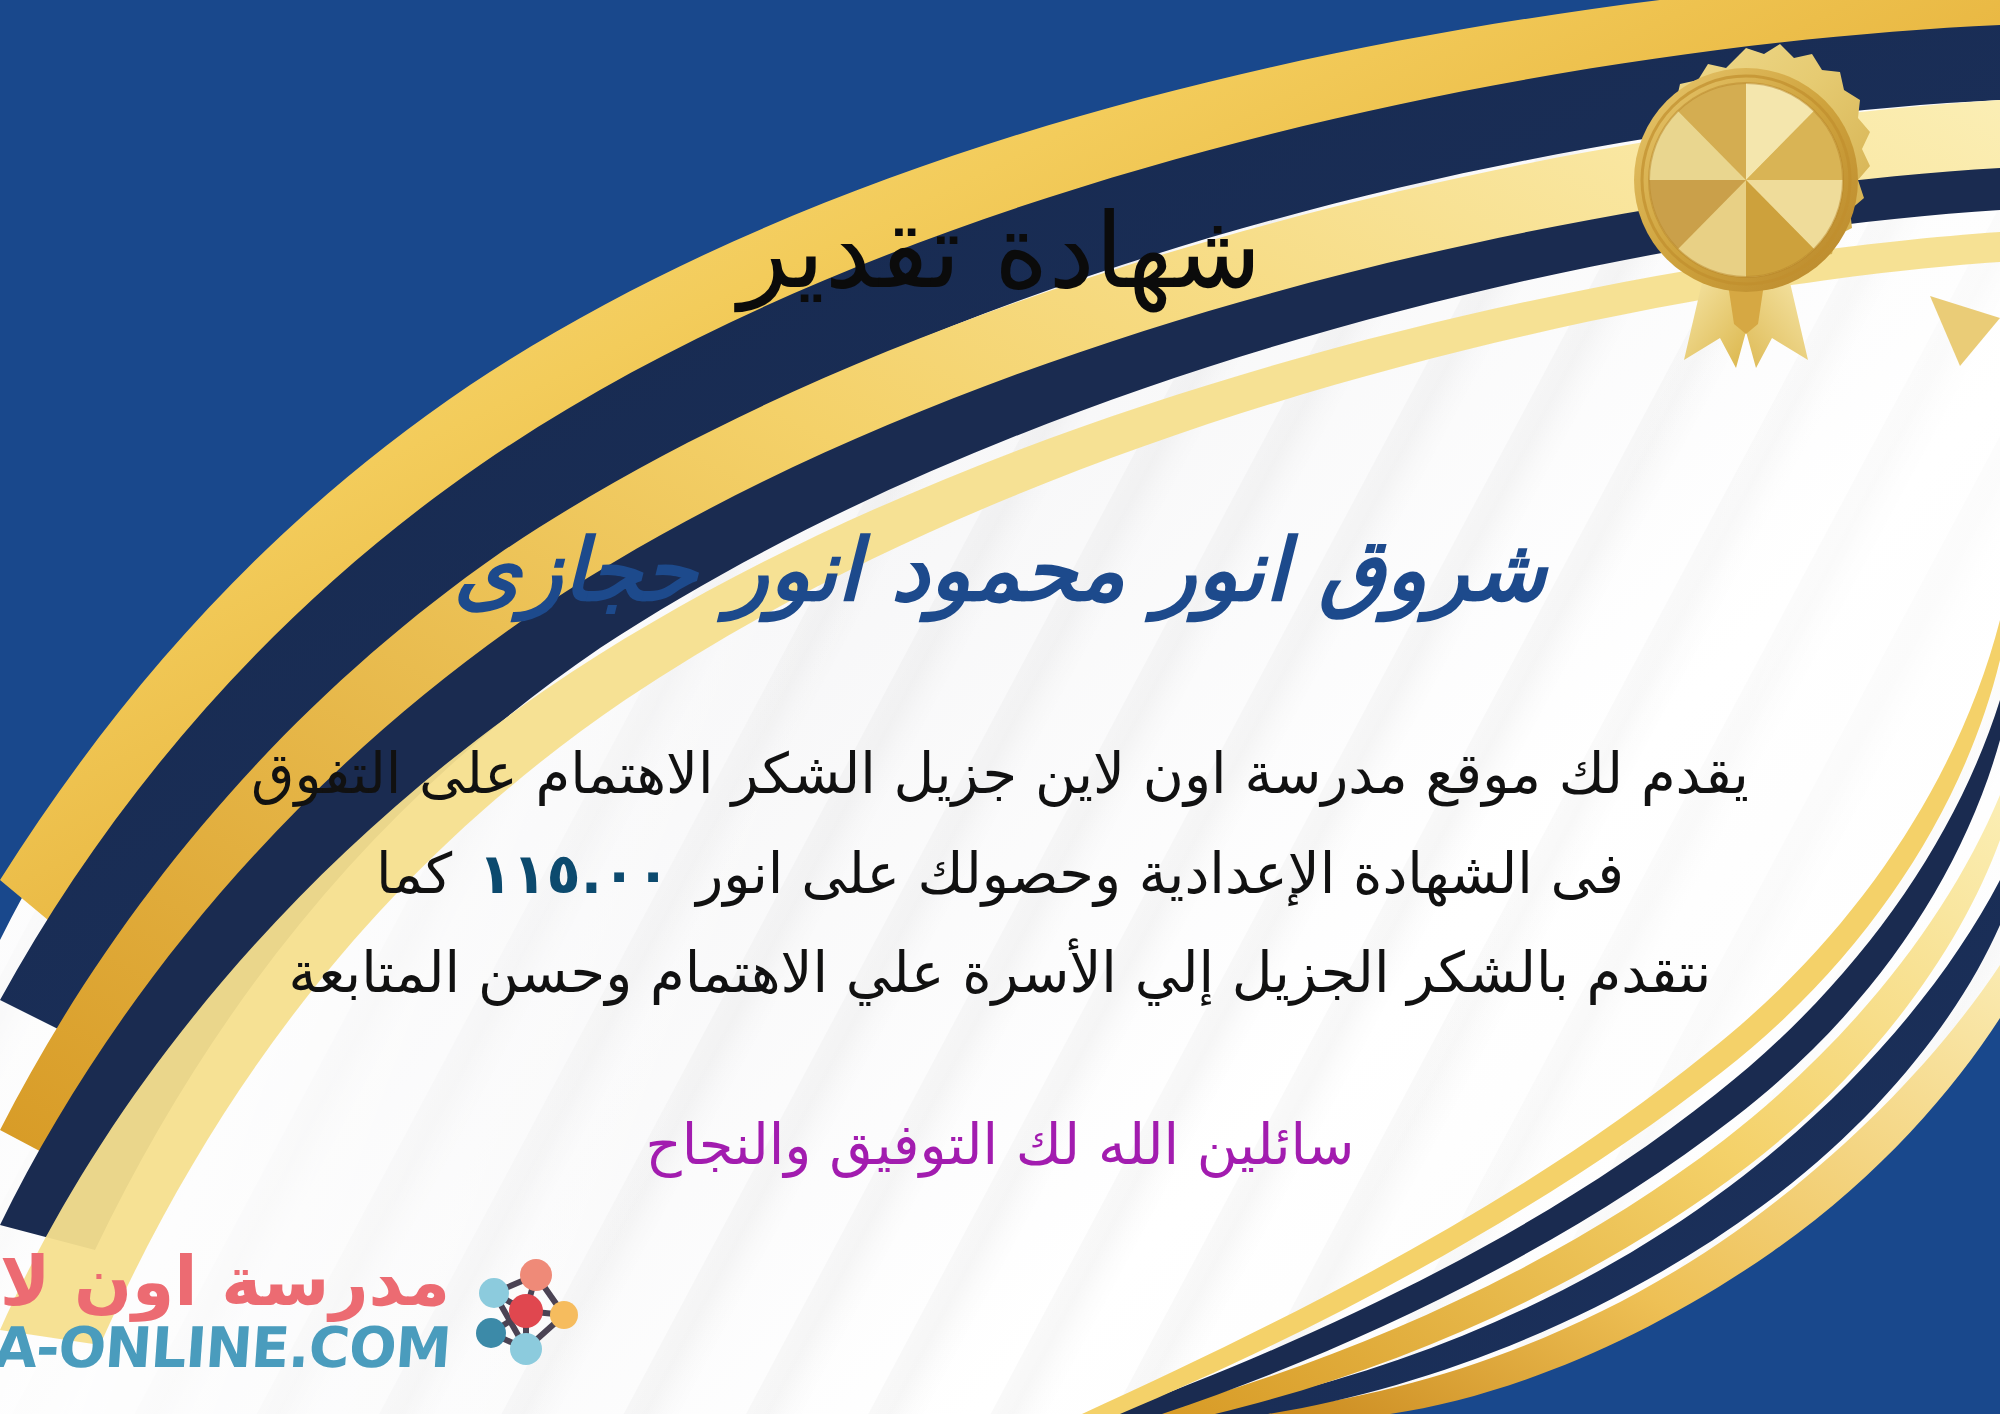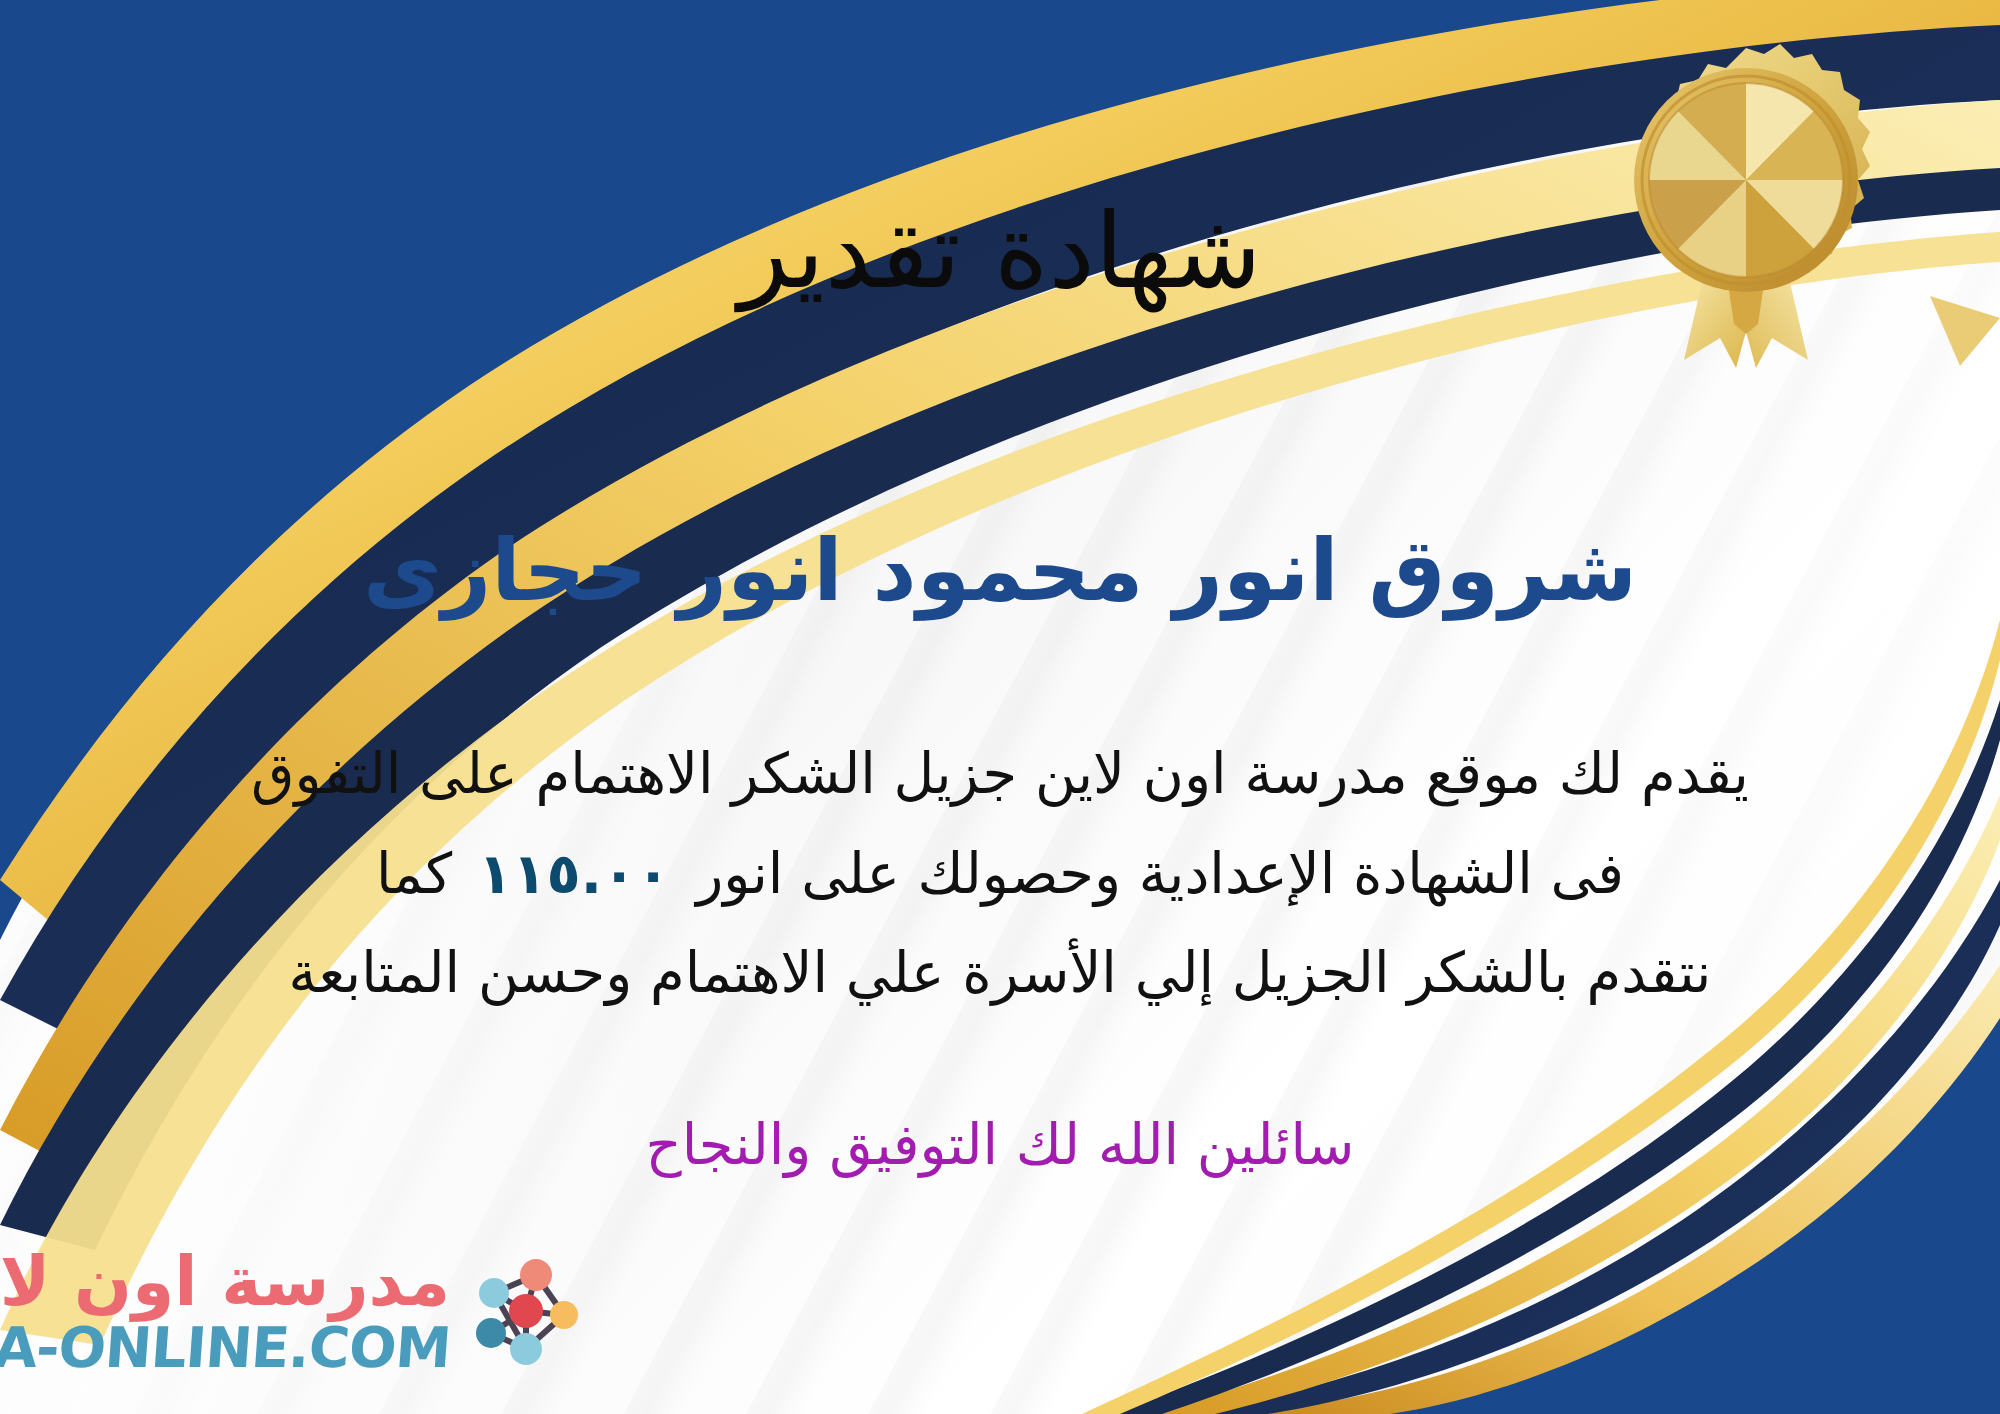--- a/index.html
+++ b/index.html
@@ -99,20 +99,21 @@
   .recipient-name {
     position: absolute;
     top: 517px;
     left: 0;
     width: 2000px;
     text-align: center;
     font-size: 86px;
     font-weight: 700;
     color: #1d4a8c;
     line-height: 1.25;
+    font-style: italic;
   }
 
   .body-block {
     position: absolute;
     top: 724px;
     left: 60px;
     width: 1880px;
     text-align: center;
     color: #111111;
     font-size: 56px;

